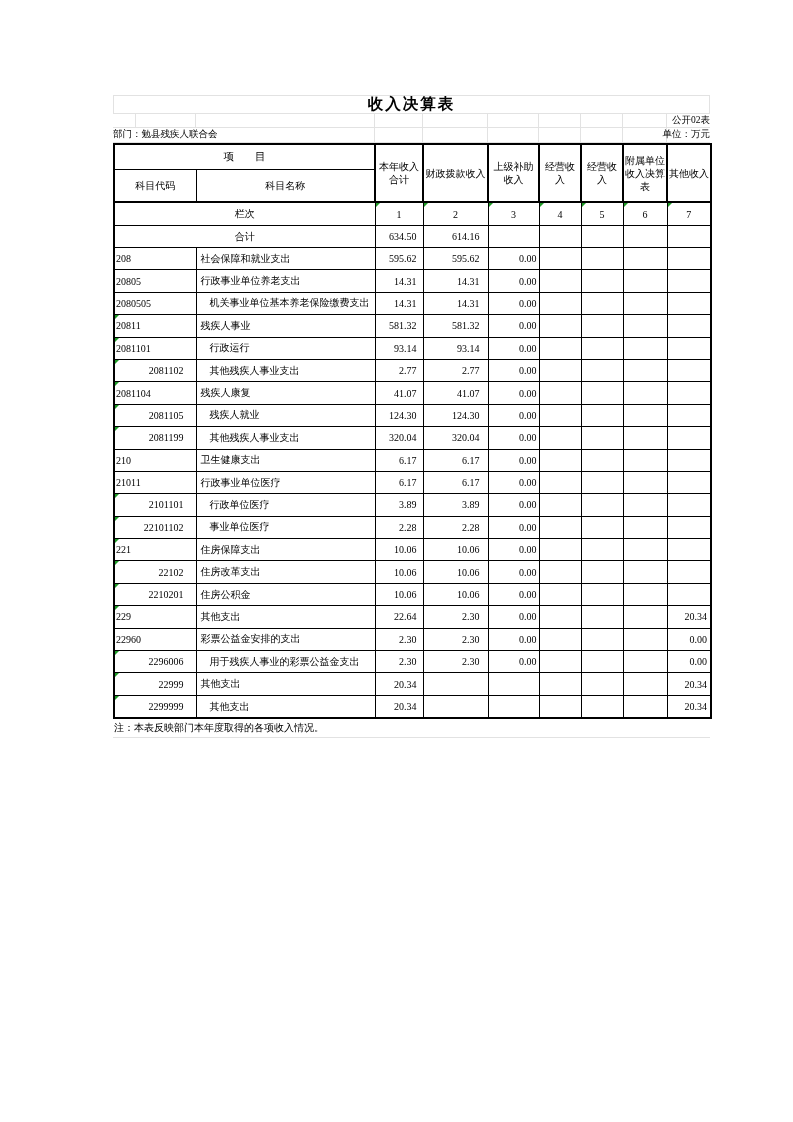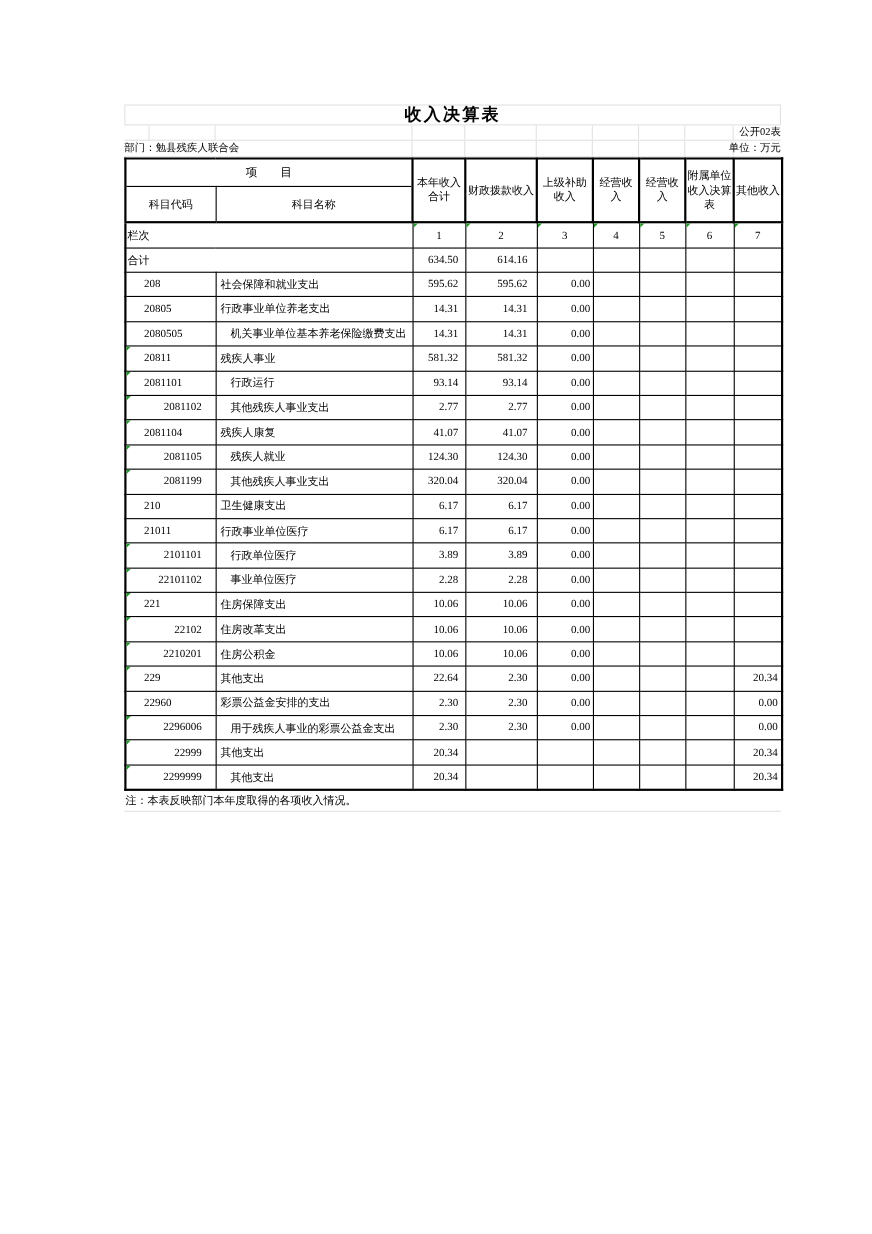--- a/index.html
+++ b/index.html
@@ -51,24 +51,24 @@
   }
   table.grid td, table.grid th { overflow:hidden; }
   th { font-weight:normal; }
   .h-project { border:2px solid #000; border-bottom:1px solid #000; height:22px; text-align:center; font-size:10.5px; }
   .h-code, .h-name { border:1px solid #000; border-bottom:2px solid #000; height:29px; text-align:center; font-size:10px; }
   .h-val { border:2px solid #000; text-align:center; white-space:pre-line; line-height:13px; font-size:10px; padding:0 1px; }
   tr.lanci td, tr.total td, tbody td { border:1px solid #000; }
   tr.lanci td { height:20px; }
   tr.total td { height:19px; }
   tbody td { height:19.4px; }
-  .lanci-label, .total-label { text-align:left; }
+  .lanci-label, .total-label { text-align:center; }
   td.num { text-align:center; }
 
-  .code-l { text-align:left; padding-left:16px; }
+  .code-l { text-align:left; padding-left:1px; }
   .code-r { text-align:right; padding-right:12px; }
   td.name { text-align:left; padding-left:4px; }
   td.name.indent { padding-left:13px; }
   td.val { text-align:right; }
   td.c1 { padding-right:6px; }
   td.c2 { padding-right:8px; }
   td.c3 { padding-right:2px; }
   td.c7 { padding-right:3px; }
 
   

